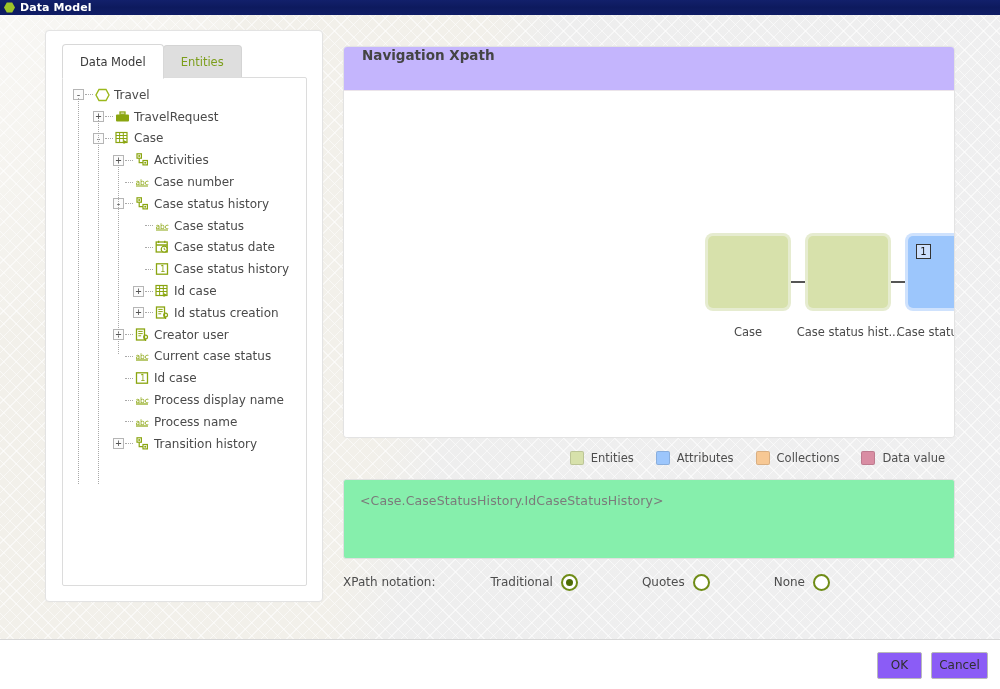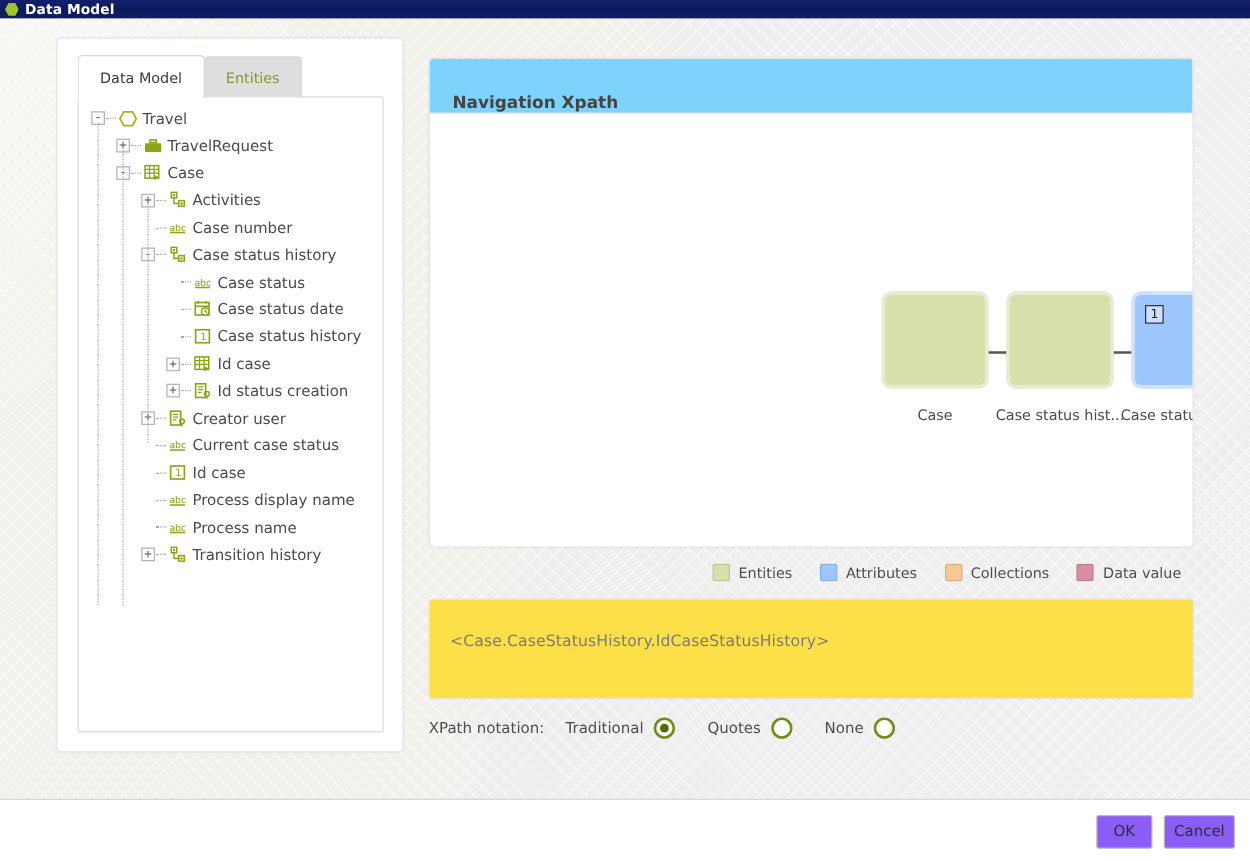--- a/index.html
+++ b/index.html
@@ -176,23 +176,23 @@
 
   
   #right-panel {
     left: 343px; top: 46px;
     width: 612px; height: 90px;
     height: 392px;
     overflow: hidden;
   }
   #rp-header {
     height: 44px;
-    background: #7dd3fc;
+    background: #c4b5fd;
     border-bottom: 1px solid #ebe4ea;
-    display: flex; align-items: flex-end;
+    display: flex; align-items: flex-start;
     padding-left: 18px;
   }
   #rp-header .ttl {
     font-size: 13.5px;
     font-weight: bold;
     color: #444;
   }
   #rp-canvas {
     position: relative;
     height: 347px;
@@ -254,44 +254,44 @@
     border-radius: 2px;
     border: 1px solid rgba(0,0,0,0.12);
   }
   .lg-text { font-size: 11.5px; color: #4d4d4d; white-space: nowrap; }
 
   
   #xpath-box {
     position: absolute;
     left: 343px; top: 479px;
     width: 612px; height: 80px;
-    background: #fde047;
+    background: #86efac;
     border: 1px solid #e0e0e0;
     border-radius: 3px;
-    padding: 25px 16px;
+    padding: 13px 16px;
   }
   #xpath-box .xp-text {
     font-size: 12.5px;
     color: #7b7b7b;
     letter-spacing: 0.1px;
     white-space: nowrap;
   }
 
   
   #notation-row {
     position: absolute;
     left: 343px; top: 570px;
     width: 612px; height: 24px;
     display: flex; align-items: center;
     font-size: 12px;
     color: #4d4d4d;
   }
   #notation-row .nlabel { margin-right: 17px; white-space: nowrap; }
   .radio-group { display: flex; align-items: center; margin-right: 26px; }
-  .radio-group .rlbl { margin-right: 8px; white-space: nowrap; }
+  .radio-group .rlbl { margin-right: 8px; white-space: nowrap; margin-left: 38px; }
   .radio {
     width: 17px; height: 17px;
     border-radius: 50%;
     border: 2px solid #6f8c16;
     background: #ffffff;
     position: relative;
     cursor: pointer;
     flex: 0 0 auto;
   }
   .radio.checked::after {

